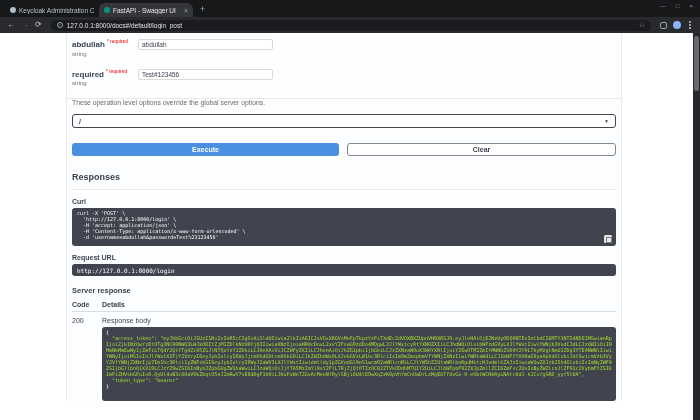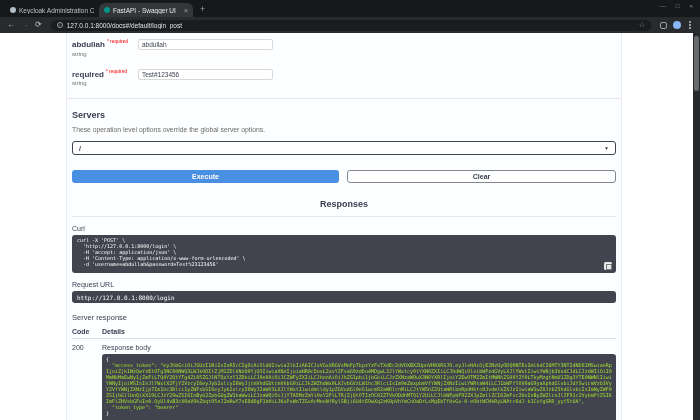--- a/index.html
+++ b/index.html
@@ -56,22 +56,22 @@
                    background:#fff; cursor:pointer; }
   .caret { font-size:5px; color:#3b4151; }
 
   .exec-row { display:flex; gap:8px; margin-top:15px; }
   .btn-exec { flex:1; height:13px; background:#4990e2; color:#fff; font-weight:bold; font-size:7px;
               border:none; border-radius:3px; font-family:"Liberation Sans", sans-serif; }
   .btn-clear { flex:1; height:13px; background:#fff; color:#3b4151; font-weight:bold; font-size:7px;
                border:1px solid #80878f; border-radius:3px; font-family:"Liberation Sans", sans-serif; }
 
   .resp-title { font-size:9px; font-weight:bold; color:#3b4151; margin:16px 0 0; padding-bottom:7px;
-                border-bottom:1px solid #e8e8e8;text-align:center; }
-  .lbl { font-size:7px; font-weight:normal; color:#3b4151; margin-top:8px; }
+                border-bottom:1px solid #e8e8e8; }
+  .lbl { font-size:7px; font-weight:bold; color:#3b4151; margin-top:8px; }
   .lbl.big { font-size:7.5px; margin-top:10px; }
 
   .codeblock { position:relative; background:#41444e; border-radius:3px; margin-top:3px; }
   .codeblock pre { margin:0; font-family:"DejaVu Sans Mono", monospace; color:#fff; }
   .curl { padding:3px 5px 6px; }
   .curl pre { font-size:5px; line-height:5.8px; white-space:pre; }
   .copy-btn { position:absolute; right:4px; bottom:3px; width:8px; height:8px; background:#e8e8e8;
               border-radius:1.5px; }
   .copy-btn::after { content:""; position:absolute; left:2px; top:1.5px; width:3.5px; height:4.5px;
                      border:1px solid #7a7a7a; }
@@ -149,21 +149,20 @@
           <div class="pname">
             <span>required</span><span class="req">* required</span>
           </div>
           <div class="ptype">string</div>
         </div>
         <input class="pinput" value="Test#123456" style="">
       </div>
 
       <div class="hr"></div>
 
-      <h4 class="servers-title">Servers</h4>
       <p class="servers-desc">These operation level options override the global server options.</p>
       <div class="server-select">
         <span>/</span>
         <span class="caret">▼</span>
       </div>
 
       <div class="exec-row">
         <button class="btn-exec">Execute</button>
         <button class="btn-clear">Clear</button>
       </div>

